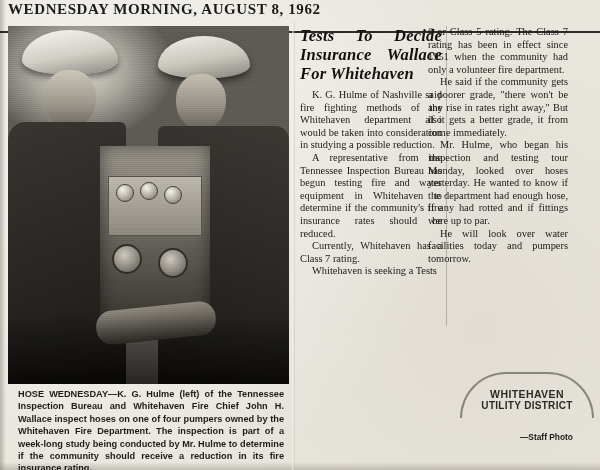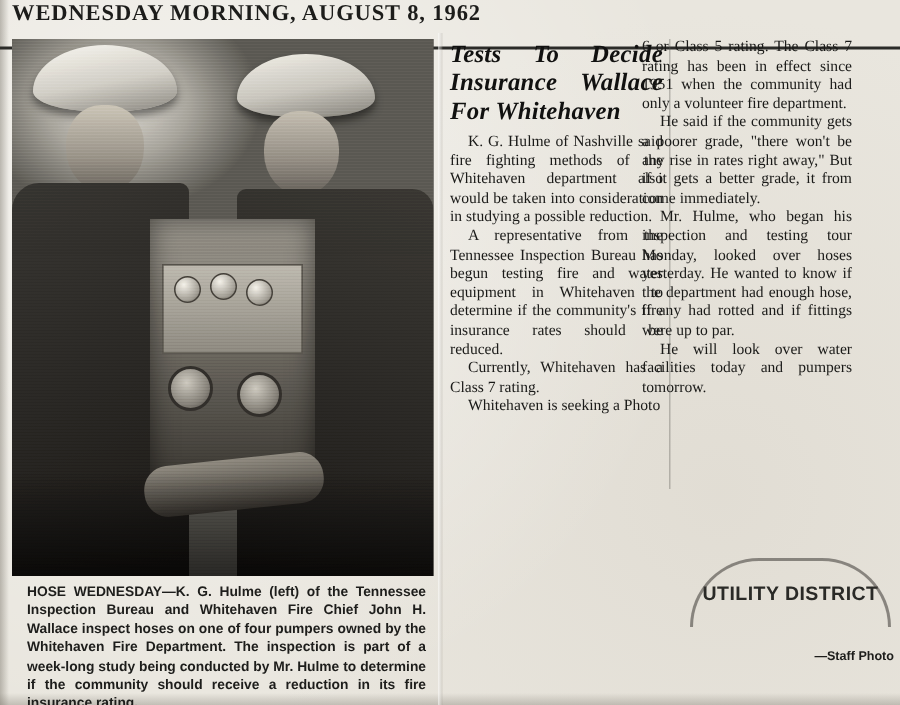--- a/index.html
+++ b/index.html
@@ -174,21 +174,21 @@
     line-height: 12.4px;
     color: #1d1d1b;
     text-align: justify;
     font-weight: bold;
   }
   .caption .lead {
     font-weight: bold;
   }
   .credit {
     position: absolute;
-    right: 4px;
+    right: 27px;
     top: 432px;
     font-family: "Liberation Sans", sans-serif;
     font-size: 8.4px;
     font-weight: bold;
     color: #1d1d1b;
   }
 
   
   .col {
     position: absolute;
@@ -245,21 +245,21 @@
     font-family: "Liberation Sans", sans-serif;
     color: #2a2a27;
     text-align: center;
   }
   .stamp .l1 {
     font-size: 10.5px;
     font-weight: bold;
     letter-spacing: 0.4px;
   }
   .stamp .l2 {
-    font-size: 13px;
+    font-size: 10px;
     font-weight: bold;
     letter-spacing: 0.3px;
   }
   .stamp-arc {
     position: absolute;
     left: -8px;
     top: -16px;
     width: 130px;
     height: 44px;
     border: 2px solid rgba(60,58,54,0.55);
@@ -324,31 +324,32 @@
 
   <div class="fold"></div>
   <div class="col-divider" style="left:446px;"></div>
 
   <div class="col col2">
     <div class="headline">Tests To Decide Insurance Wallace For Whitehaven</div>
     <div class="body-text">
       <p>K. G. Hulme of Nashville said fire fighting methods of the Whitehaven department also would be taken into consideration in studying a possible reduction.</p>
       <p>A representative from the Tennessee Inspection Bureau has begun testing fire and water equipment in Whitehaven to determine if the community's fire insurance rates should be reduced.</p>
       <p>Currently, Whitehaven has a Class 7 rating.</p>
-      <p>Whitehaven is seeking a Photo</p>
+      <p>Whitehaven is seeking a Tests</p>
     </div>
   </div>
 
   <div class="col col3">
     <div class="body-text">
       <p class="noindent">6 or Class 5 rating. The Class 7 rating has been in effect since 1951 when the community had only a volunteer fire department.</p>
       <p>He said if the community gets a poorer grade, "there won't be any rise in rates right away," But if it gets a better grade, it from come immediately.</p>
       <p>Mr. Hulme, who began his inspection and testing tour Monday, looked over hoses yesterday. He wanted to know if the department had enough hose, if any had rotted and if fittings were up to par.</p>
       <p>He will look over water facilities today and pumpers tomorrow.</p>
     </div>
   </div>
 
   <div class="stamp">
     <div class="stamp-arc"></div>
+    <div class="l1">WHITEHAVEN</div>
     <div class="l2">UTILITY DISTRICT</div>
   </div>
 
 </div>
 
 </body></html>

